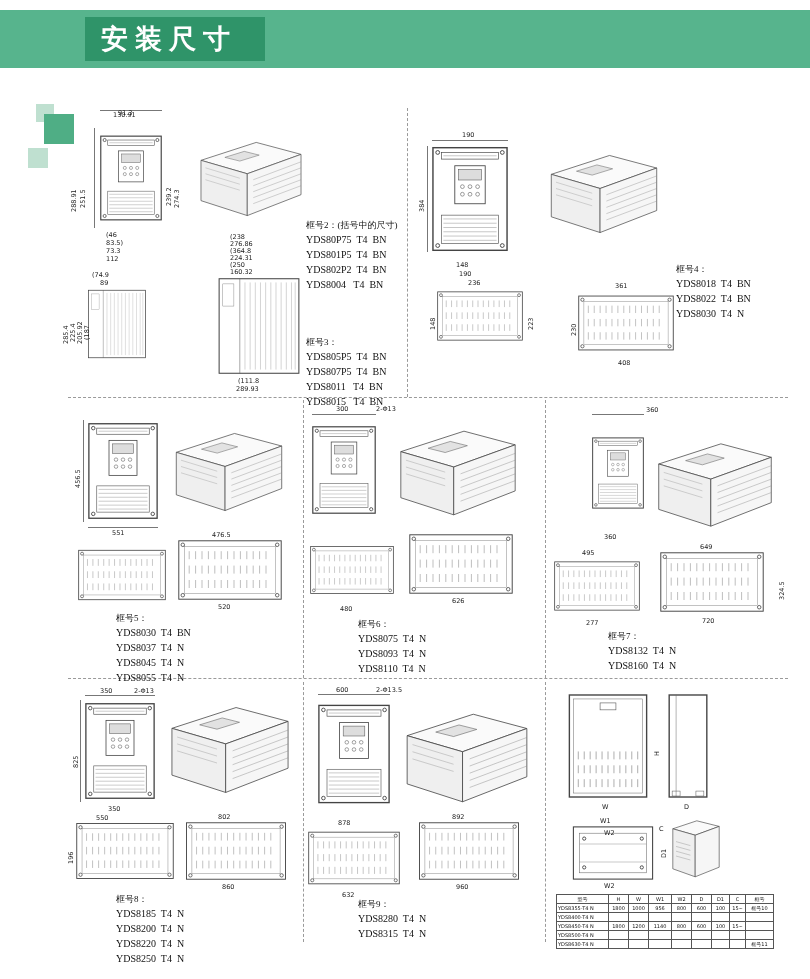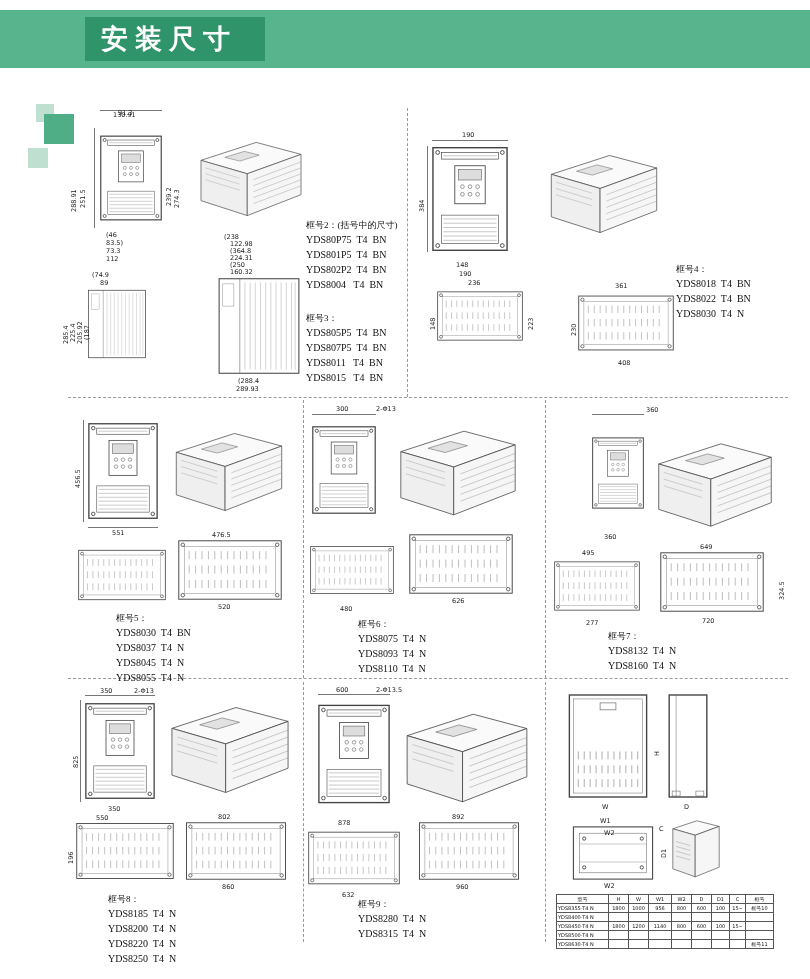--- a/index.html
+++ b/index.html
@@ -143,36 +143,36 @@
   </svg>
 <span class="dim" style="left:92px;top:272px">(74.9</span>
 <span class="dim" style="left:100px;top:280px">89</span>
 <span class="dim v" style="left:84px;top:340px">(187</span>
 <span class="dim v" style="left:77px;top:344px">205.92</span>
 <span class="dim v" style="left:70px;top:342px">225.4</span>
 <span class="dim v" style="left:63px;top:344px">285.4</span>
 <svg class="draw" style="left:212px;top:278px;width:94px;height:96px" viewBox="0 0 110 130">
     <use href="#sym-side"></use>
   </svg>
-<span class="dim" style="left:224px;top:234px">(238</span>
-<span class="dim" style="left:230px;top:241px">122.98</span>
+<span class="dim" style="left:230px;top:234px">(238</span>
+<span class="dim" style="left:230px;top:241px">276.86</span>
 <span class="dim" style="left:230px;top:248px">(364.8</span>
 <span class="dim" style="left:230px;top:255px">224.31</span>
 <span class="dim" style="left:230px;top:262px">(250</span>
 <span class="dim" style="left:230px;top:269px">160.32</span>
-<span class="dim" style="left:238px;top:378px">(288.4</span>
+<span class="dim" style="left:238px;top:378px">(111.8</span>
 <span class="dim" style="left:236px;top:386px">289.93</span>
 <div class="fb" style="left:306px;top:219px">
   <div class="ft">框号2：(括号中的尺寸)</div>
   <div class="fm">YDS80P75  T4  BN</div>
   <div class="fm">YDS801P5  T4  BN</div>
   <div class="fm">YDS802P2  T4  BN</div>
   <div class="fm">YDS8004   T4  BN</div>
 </div>
-<div class="fb" style="left:306px;top:312px">
+<div class="fb" style="left:306px;top:336px">
   <div class="ft">框号3：</div>
   <div class="fm">YDS805P5  T4  BN</div>
   <div class="fm">YDS807P5  T4  BN</div>
   <div class="fm">YDS8011   T4  BN</div>
   <div class="fm">YDS8015   T4  BN</div>
 </div>
 
 <div class="dl h" style="left:432px;top:140px;width:76px"></div>
 <div class="dl v" style="left:427px;top:146px;height:106px"></div>
 <svg class="draw" style="left:432px;top:146px;width:76px;height:106px" viewBox="0 0 80 110">
@@ -295,21 +295,21 @@
 <svg class="draw" style="left:76px;top:822px;width:98px;height:58px" viewBox="0 0 130 75">
     <use href="#sym-bottom"></use>
   </svg>
 <span class="dim" style="left:96px;top:815px">550</span>
 <span class="dim v" style="left:68px;top:864px">196</span>
 <svg class="draw" style="left:180px;top:822px;width:112px;height:58px" viewBox="0 0 130 75">
     <use href="#sym-bottom"></use>
   </svg>
 <span class="dim" style="left:218px;top:814px">802</span>
 <span class="dim" style="left:222px;top:884px">860</span>
-<div class="fb" style="left:108px;top:893px">
+<div class="fb" style="left:116px;top:893px">
   <div class="ft">框号8：</div>
   <div class="fm">YDS8185  T4  N</div>
   <div class="fm">YDS8200  T4  N</div>
   <div class="fm">YDS8220  T4  N</div>
   <div class="fm">YDS8250  T4  N</div>
 </div>
 
 <div class="dl h" style="left:318px;top:694px;width:72px"></div>
 <span class="dim" style="left:336px;top:687px">600</span>
 <span class="dim" style="left:376px;top:687px">2-Φ13.5</span>

